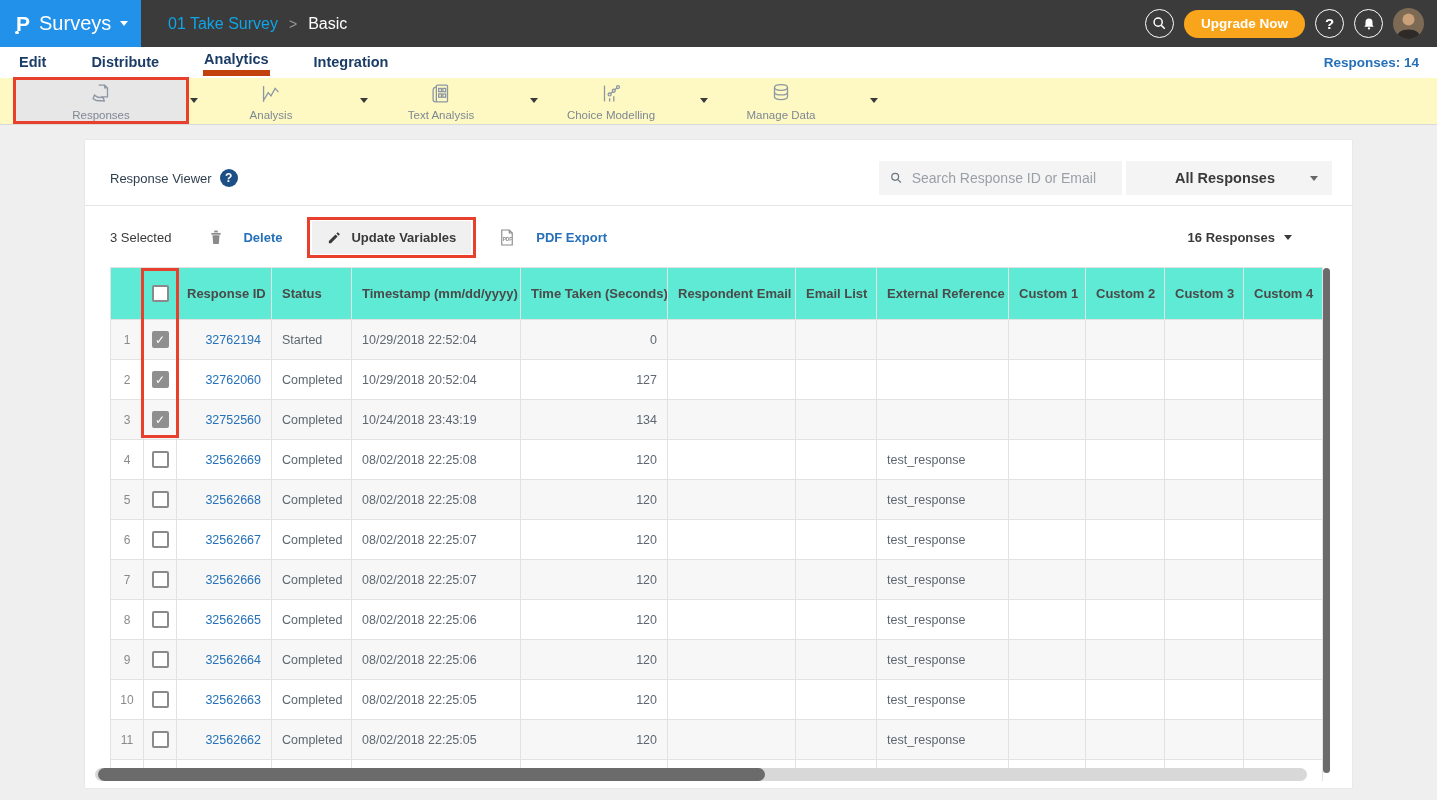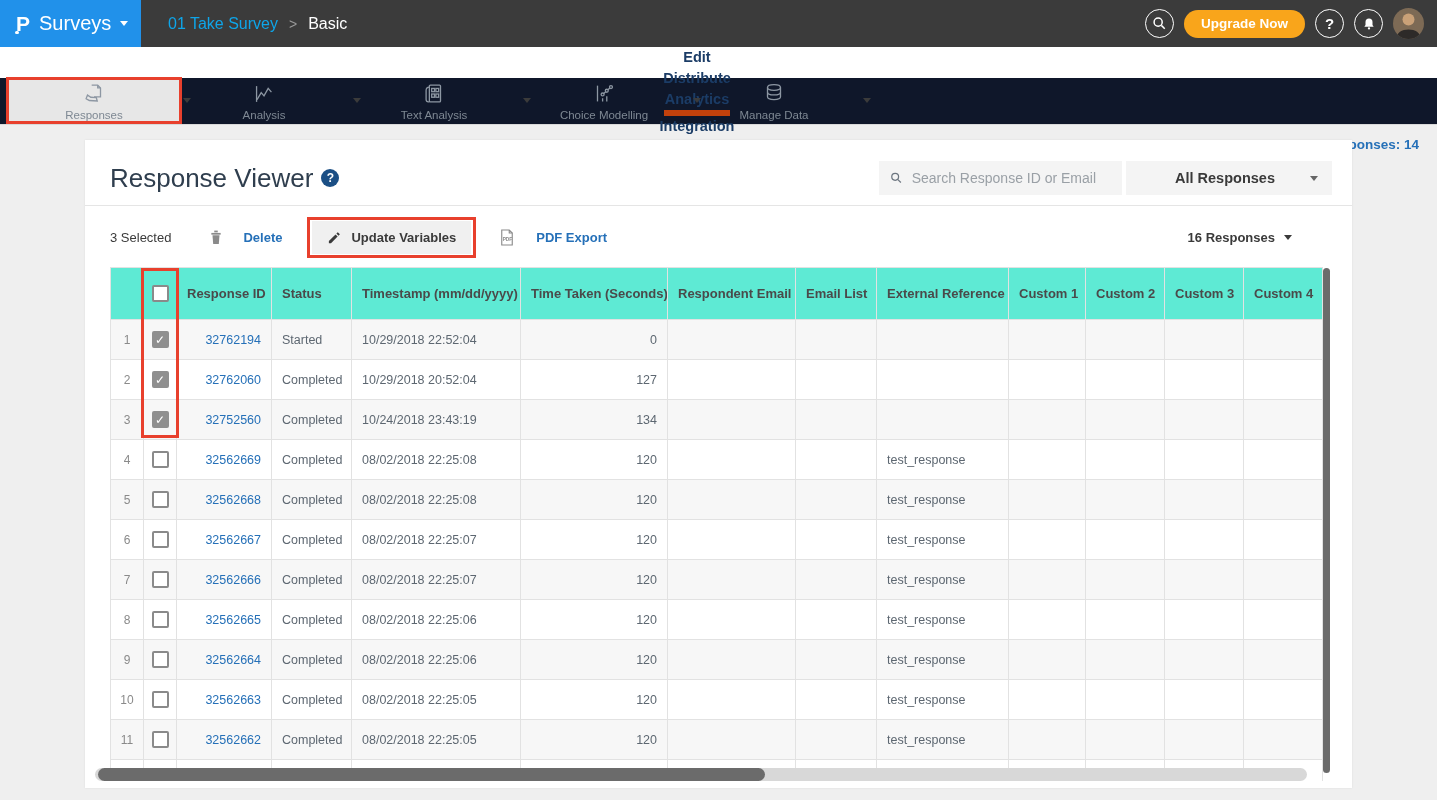--- a/index.html
+++ b/index.html
@@ -18,41 +18,41 @@
   .breadcrumb { display:flex; align-items:center; gap:11px; margin-left:27px; font-size:16px; }
   .bc-survey { color:#0ea5e9; cursor:pointer; }
   .bc-sep { color:#9a9a9a; font-size:14px; }
   .bc-current { color:#fff; }
   .top-actions { margin-left:auto; display:flex; align-items:center; gap:10px; padding-right:13px; }
   .circle-btn { width:29px; height:29px; border:1.5px solid #fff; border-radius:50%; display:flex; align-items:center; justify-content:center; color:#fff; font-weight:700; font-size:15px; cursor:pointer; flex:none; }
   .upgrade-btn { height:28px; padding:0 17px; background:#f9a51b; border:none; border-radius:14px; color:#fff; font-weight:700; font-size:13.5px; font-family:inherit; cursor:pointer; }
   .avatar { width:31px; height:31px; border-radius:50%; overflow:hidden; cursor:pointer; flex:none; }
 
   
-  .tabs-row { height:31px; background:#fff; display:flex; align-items:center; padding:0 18px;flex-direction:column; }
+  .tabs-row { height:31px; background:#fff; display:flex; align-items:center; padding:0 18px; }
   .tab { font-size:14.5px; font-weight:700; color:#1b3c66; margin-right:43px; cursor:pointer; padding:2px 1px 3px; }
   .tab.active { border-bottom:6px solid #c2410c; }
   .responses-count { margin-left:auto; font-size:13.5px; font-weight:700; color:#2570b8; }
 
   
-  .toolbar { height:47px; background:#0f172a; border-bottom:1px solid #d9d9d9; display:flex; align-items:stretch; padding-left:9px; }
+  .toolbar { height:47px; background:#fef9c3; border-bottom:1px solid #d9d9d9; display:flex; align-items:stretch; padding-left:16px; }
   .tb-item { width:170px; display:flex; align-items:center; position:relative; cursor:pointer; }
   .tb-main { width:172px; height:46px; display:flex; flex-direction:column; align-items:center; justify-content:center; gap:2px; position:relative; }
   .tb-item.selected .tb-main { background:#e7e7e7; }
   .tb-label { font-size:11.5px; color:#7e8893; white-space:nowrap; }
   .tb-caret { color:#3b3b3b; position:absolute; right:-12px; top:20px; }
   .tb-icon svg { display:block; }
 
   
   .anno { position:absolute; border:3px solid #e8402d; pointer-events:none; z-index:5; }
 
   
   .card { position:absolute; left:85px; top:140px; width:1267px; height:648px; background:#fff; box-shadow:0 0 2px rgba(0,0,0,.08); }
   .title-row { display:flex; align-items:center; padding:20px 20px 0 25px; height:56px; }
-  .page-title { font-size:26px; font-weight:500; color:#2f3e4e; }
+  .page-title { font-size:13px; font-weight:500; color:#2f3e4e; }
   .help-badge { width:18px; height:18px; border-radius:50%; background:#1b4f85; color:#fff; font-size:12px; font-weight:700; display:flex; align-items:center; justify-content:center; margin-left:8px; cursor:pointer; }
   .title-spacer { flex:1; }
   .search-box { width:243px; height:34px; background:#f4f4f4; display:flex; align-items:center; padding:0 11px; gap:9px; }
   .search-box input { border:none; outline:none; background:transparent; font-family:inherit; font-size:14px; color:#333; width:100%; }
   .search-box input::placeholder { color:#9aa0a6; }
   .filter-dd { width:206px; height:34px; background:#f4f4f4; margin-left:4px; display:flex; align-items:center; padding:0 14px; cursor:pointer; }
   .filter-dd .lbl { flex:1; text-align:center; font-size:14.5px; font-weight:700; color:#3a3a3a; }
   .filter-dd .car { color:#666; }
   .card-divider { border-bottom:1px solid #e5e5e5; margin-top:9px; }
 

